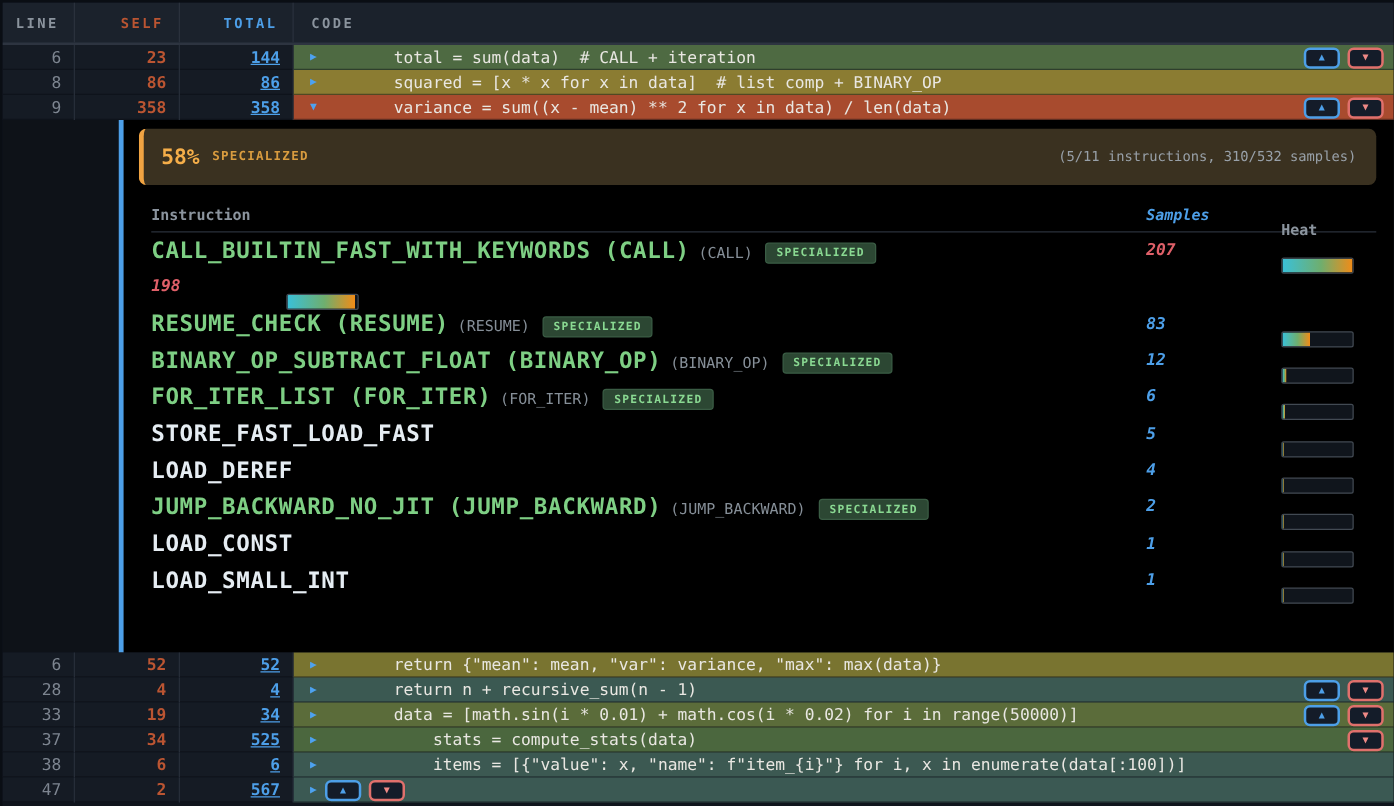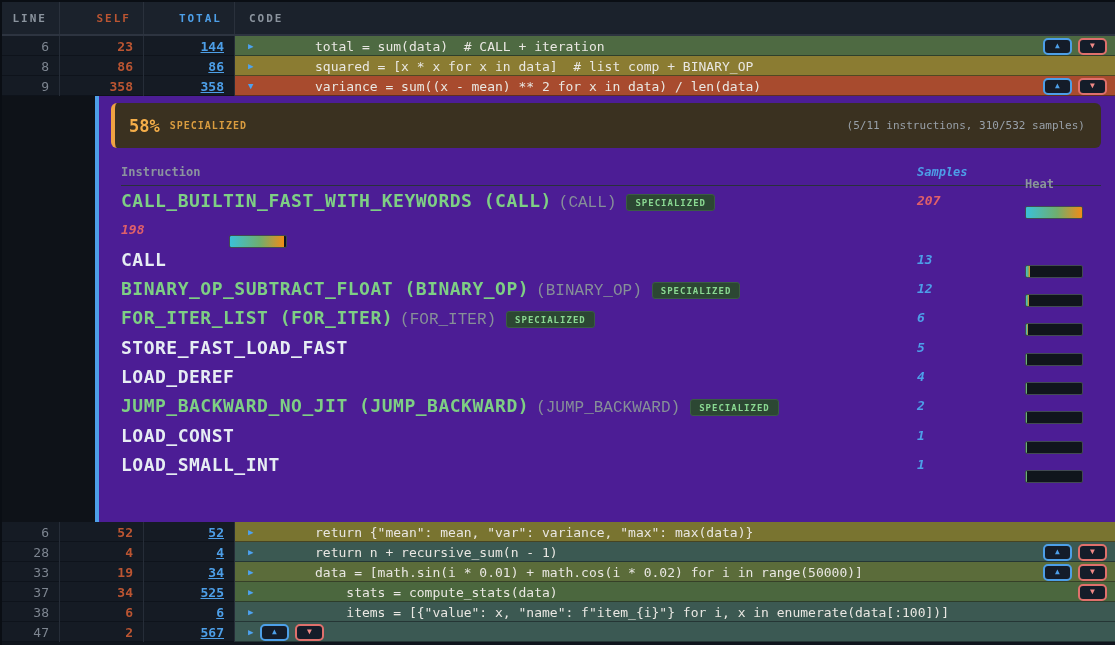--- a/index.html
+++ b/index.html
@@ -56,21 +56,21 @@
     background: #141c29; display: flex; align-items: center; justify-content: center;
     font-size: 8px; line-height: 1; cursor: pointer;
   }
   .nav-btn.up   { border: 2px solid #4d9fe8; color: #4d9fe8; }
   .nav-btn.down { border: 2px solid #e0706c; color: #ef8986; }
 
   
   .detail-wrap { display: flex; height: 426px; }
   .detail-gutter { width: 93px; background: #0e1218; flex: 0 0 auto; }
   .detail-bar { width: 4px; background: #4d9fe8; flex: 0 0 auto; }
-  .detail-panel { flex: 1; background: #4c1d95; padding: 7px 14px 4px 12px; }
+  .detail-panel { flex: 1; background: #000000; padding: 7px 14px 4px 12px; }
 
   .banner {
     height: 45px; border-radius: 6px;
     background: #3a3120; border-left: 4px solid #f0a342;
     display: flex; align-items: center; padding: 0 16px 0 14px;
   }
   .banner-pct { font-size: 17px; font-weight: bold; color: #f5ae49; }
   .banner-label { font-size: 10px; font-weight: bold; letter-spacing: 1px; color: #d99c3f; margin-left: 10px; }
   .banner-stats { margin-left: auto; font-size: 11px; color: #98a0a8; }
 
@@ -81,21 +81,21 @@
   }
   .col-name { flex: 1 1 auto; }
   .col-samples { width: 95px; text-align: left; flex: 0 0 auto; font-style: italic; }
   .col-heat { width: 76px; margin-left: 13px; flex: 0 0 auto; margin-top: 24px; }
   .insn-head .h { font-size: 12px; font-weight: bold; color: #8b949e; }
   .insn-head .h.samples { color: #4d9fe8; }
 
   .insn-row { display: flex; align-items: center; height: 29.3px; }
   .insn-name { font-size: 18px; font-weight: bold; color: #e6edf3; letter-spacing: 0.5px; }
   .insn-name.spec { color: #7ecf84; }
-  .insn-base { font-size: 16px; color: #868f98; margin-left: 7px; font-family: Liberation Mono, monospace; }
+  .insn-base { font-size: 12px; color: #868f98; margin-left: 7px; }
   .badge {
     display: inline-block; margin-left: 10px; padding: 3px 8px 2px;
     background: #2c4733; color: #8ad992; border: 1px solid #3a5c44;
     font-size: 9px; font-weight: bold; letter-spacing: 1px; border-radius: 3px;
     vertical-align: 1px;
   }
   .samples-val { font-size: 13px; font-weight: bold; color: #4d9fe8; }
   .samples-val.hot { color: #e06069; }
   .heat-bar {
     width: 58px; height: 13px; border: 1px solid #424a53; border-radius: 2px;
@@ -180,25 +180,25 @@
           </div>
           <div class="insn-row">
             <div class="col-samples samples-val hot">198</div>
             <div class="col-heat">
               <div class="heat-bar">
                 <div class="heat-fill" style="width: 54px;"></div>
               </div>
             </div>
           </div>
           <div class="insn-row">
-            <div class="col-name"><span class="insn-name">CALL</span></div>
-            <div class="col-samples samples-val">13</div>
-            <div class="col-heat">
-              <div class="heat-bar">
-                <div class="heat-fill" style="width: 4px;"></div>
+            <div class="col-name"><span class="insn-name spec">RESUME_CHECK (RESUME)</span><span class="insn-base">(RESUME)</span><span class="badge">SPECIALIZED</span></div>
+            <div class="col-samples samples-val">83</div>
+            <div class="col-heat">
+              <div class="heat-bar">
+                <div class="heat-fill" style="width: 22px;"></div>
               </div>
             </div>
           </div>
           <div class="insn-row">
             <div class="col-name"><span class="insn-name spec">BINARY_OP_SUBTRACT_FLOAT (BINARY_OP)</span><span class="insn-base">(BINARY_OP)</span><span class="badge">SPECIALIZED</span></div>
             <div class="col-samples samples-val">12</div>
             <div class="col-heat">
               <div class="heat-bar">
                 <div class="heat-fill" style="width: 3px;"></div>
               </div>

